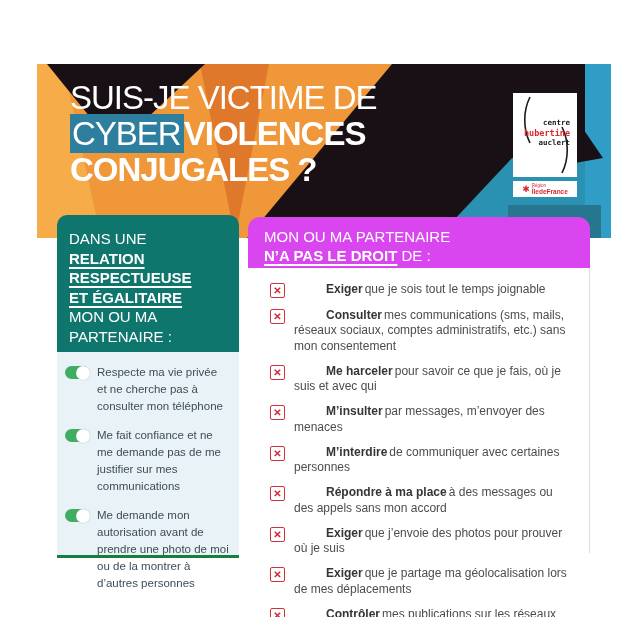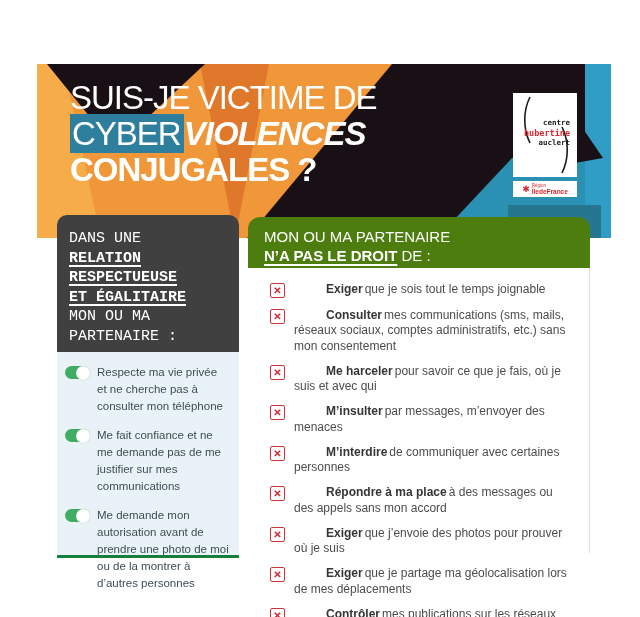--- a/index.html
+++ b/index.html
@@ -17,55 +17,55 @@
   .teal-strip{background:#2f9dc5;clip-path:polygon(548px 0,574px 0,574px 174px,548px 174px);}
   .teal-br{background:#2b91b2;clip-path:polygon(400px 174px,475px 94px,548px 94px,548px 174px);}
   .black-wedge{background:#181014;clip-path:polygon(538px 53px,566px 94px,538px 99px);}
   .teal-dark{background:#26768f;clip-path:polygon(471px 141px,564px 141px,564px 174px,471px 174px);}
 
   
   #title{position:absolute;left:70px;top:80px;line-height:36px;letter-spacing:-1px;
          font-size:33px;color:#fff;white-space:nowrap;}
   #title .t1{font-weight:400;}
   #title .cyber{background:#2d7f9d;padding:1px 3px 1px 2px;font-weight:400;}
-  #title .hbold{font-weight:700;font-style:italic;}
+  #title .hbold{font-weight:700;}
   #title .t3{font-weight:700;}
 
   
   #logo-box{position:absolute;left:513px;top:93px;width:64px;height:84px;background:#fff;}
   #logo-box svg{position:absolute;left:0;top:0;}
   #logo-text{position:absolute;right:7px;top:25px;text-align:right;
              font-family:"DejaVu Sans Mono", monospace;font-weight:700;line-height:10px;}
   .logo-l1,.logo-l3{font-size:7.5px;color:#1a1a1a;}
   .logo-l2{font-size:8.5px;color:#d6292f;}
   #region-box{position:absolute;left:513px;top:181px;width:64px;height:16px;background:#fff;
               display:flex;align-items:center;justify-content:center;gap:2px;}
   #region-star{color:#d6292f;font-size:9px;line-height:9px;}
   #region-text{line-height:5px;color:#d6292f;text-align:left;}
   .region-l1{font-size:4.5px;display:block;line-height:5px;}
   .region-l2{font-size:6.5px;font-weight:700;display:block;line-height:7px;}
 
   
   #left-panel{position:absolute;left:57px;top:215px;width:182px;}
-  #green-head{background:#404040;border-radius:10px 10px 0 0;color:#fff;
-              padding:14px 12px 12px 12px;font-size:15px;line-height:19.5px;height:111px;font-family:Liberation Mono, monospace;}
+  #green-head{background:#0f766e;border-radius:10px 10px 0 0;color:#fff;
+              padding:14px 12px 12px 12px;font-size:15px;line-height:19.5px;height:111px;}
   .u{text-decoration:underline;text-decoration-thickness:1.5px;text-underline-offset:3px;}
   .bold{font-weight:700;}
   #left-list{background:#e9f3f7;height:191px;padding:12px 10px 0 8px;
              border-bottom:3px solid #15803d;}
   .left-item{display:flex;gap:8px;margin-bottom:12px;}
   .toggle{position:relative;width:24px;height:13px;border-radius:7px;background:#3fae62;
           flex-shrink:0;margin-top:2px;}
   .knob{position:absolute;right:-1px;top:-0.5px;width:14px;height:14px;border-radius:50%;
         background:#fff;box-shadow:0 0 1px rgba(0,0,0,.35);}
   .left-item-text{font-size:11.5px;line-height:17px;color:#3d4d57;width:140px;}
 
   
   #right-panel{position:absolute;left:248px;top:217px;width:342px;}
-  #red-head{background:#4d7c0f;border-radius:12px 12px 0 0;color:#fff;
+  #red-head{background:#d946ef;border-radius:12px 12px 0 0;color:#fff;
             padding:10px 16px 9px 16px;font-size:15px;line-height:19px;height:32px;}
   #right-list{background:#fff;border-right:1px solid #dddddd;padding:14px 14px 1px 22px;
               height:270px;}
   .right-item{display:flex;gap:9px;margin-bottom:9.5px;}
   .xicon{width:13px;height:13px;border:1px solid #cf3339;border-radius:2px;color:#cf2630;
          font-size:10px;font-weight:700;line-height:13px;text-align:center;flex-shrink:0;
          margin-top:1px;background:#fff;}
   .right-item-text{font-size:12px;line-height:15.5px;color:#4c4c4c;width:305px;}
   .right-item-text b{color:#353535;margin-right:2px;padding-left:32px;}
 </style>

